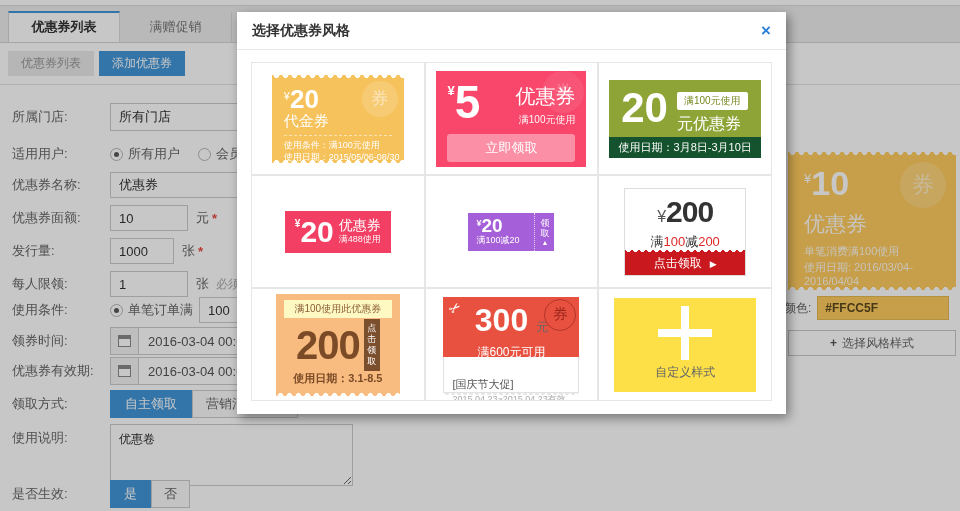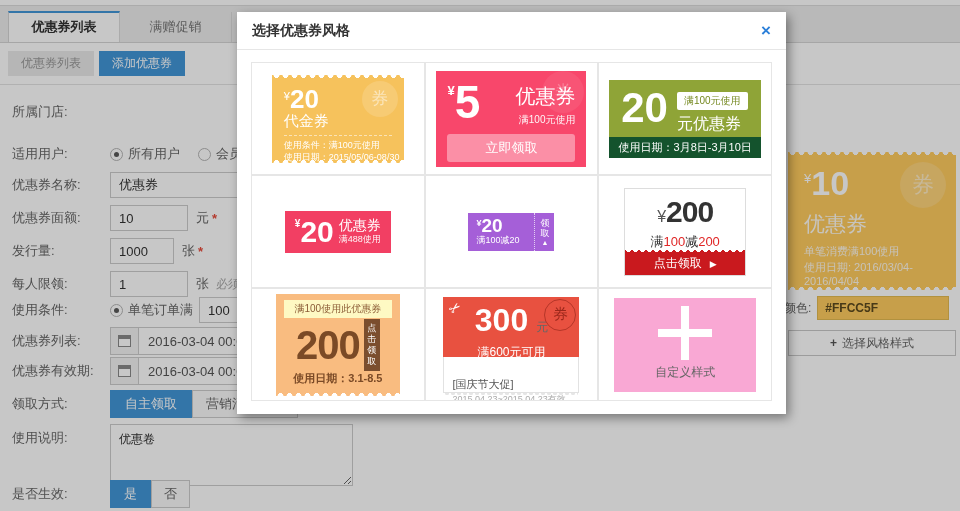--- a/index.html
+++ b/index.html
@@ -135,21 +135,21 @@
   .c8 .badge{position:absolute;right:3px;top:2px;width:32px;height:32px;border:1px solid rgba(130,25,15,.5);border-radius:50%;color:rgba(130,25,15,.75);font-size:15px;display:flex;align-items:center;justify-content:center}
   .c8 .amt{padding-top:6px;font-size:32px;font-weight:bold;line-height:34px}
   .c8 .unit{font-size:12px;font-weight:normal}
   .c8 .cond{font-size:12px}
   .c8 .bot{height:36px;border:1px solid #e2e2e2;border-top:none;padding:20px 8px 0;text-align:left;background:#fff}
   .c8 .ev{font-size:11px;color:#555}
   .c8 .vd{font-size:9px;color:#aaa;margin-top:1px;white-space:nowrap}
   .c8 .wave{position:absolute;bottom:-4px;left:1px;right:1px;height:4px;background-image:radial-gradient(circle at 3px 0px,#e6e6e6 2px,rgba(0,0,0,0) 2.3px);background-size:6px 4px;background-repeat:repeat-x}
 
   
-  .c9{width:142px;height:94px;background:#f9a8d4;text-align:center;position:relative}
+  .c9{width:142px;height:94px;background:#fde047;text-align:center;position:relative}
   .c9 .plusicon{position:relative;width:54px;height:54px;margin:8px auto 0}
   .c9 .plusicon:before{content:"";position:absolute;left:23px;top:0;width:8px;height:54px;background:#fff}
   .c9 .plusicon:after{content:"";position:absolute;top:23px;left:0;width:54px;height:8px;background:#fff}
   .c9 .lbl{font-size:12px;color:#666;margin-top:4px}
 </style>
 </head>
 <body>
 
 <div class="tabline"></div>
 <div class="tabzone">
@@ -158,20 +158,21 @@
   <div class="tab">满减促销</div>
 </div>
 <div class="subtabs">
   <div class="subtab inactive">优惠券列表</div>
   <div class="subtab active">添加优惠券</div>
 </div>
 <div class="divider"></div>
 
 <div class="row" style="top:103px">
   <div class="lbl">所属门店:</div>
+  <div class="sel">所有门店</div>
 </div>
 
 <div class="row" style="top:145px">
   <div class="lbl">适用用户:</div>
   <span class="radio checked"></span>
   <span class="rlabel">所有用户</span>
   <span class="radio"></span>
   <span class="rlabel">会员组别</span>
 </div>
 
@@ -202,21 +203,21 @@
 </div>
 
 <div class="row" style="top:297px">
   <div class="lbl">使用条件:</div>
   <span class="radio checked"></span>
   <span class="rlabel" style="margin-right:6px">单笔订单满</span>
   <input class="inp" style="width: 100px;" value="100">
 </div>
 
 <div class="row" style="top:327px">
-  <div class="lbl">优惠券列表:</div>
+  <div class="lbl">领券时间:</div>
   <div class="dateinp">
     <span class="calbox">
         <span class="calicon"></span>
       </span>
     <span class="dateval">2016-03-04 00:00:00</span>
   </div>
 </div>
 
 <div class="row" style="top:357px">
   <div class="lbl">优惠券有效期:</div>

